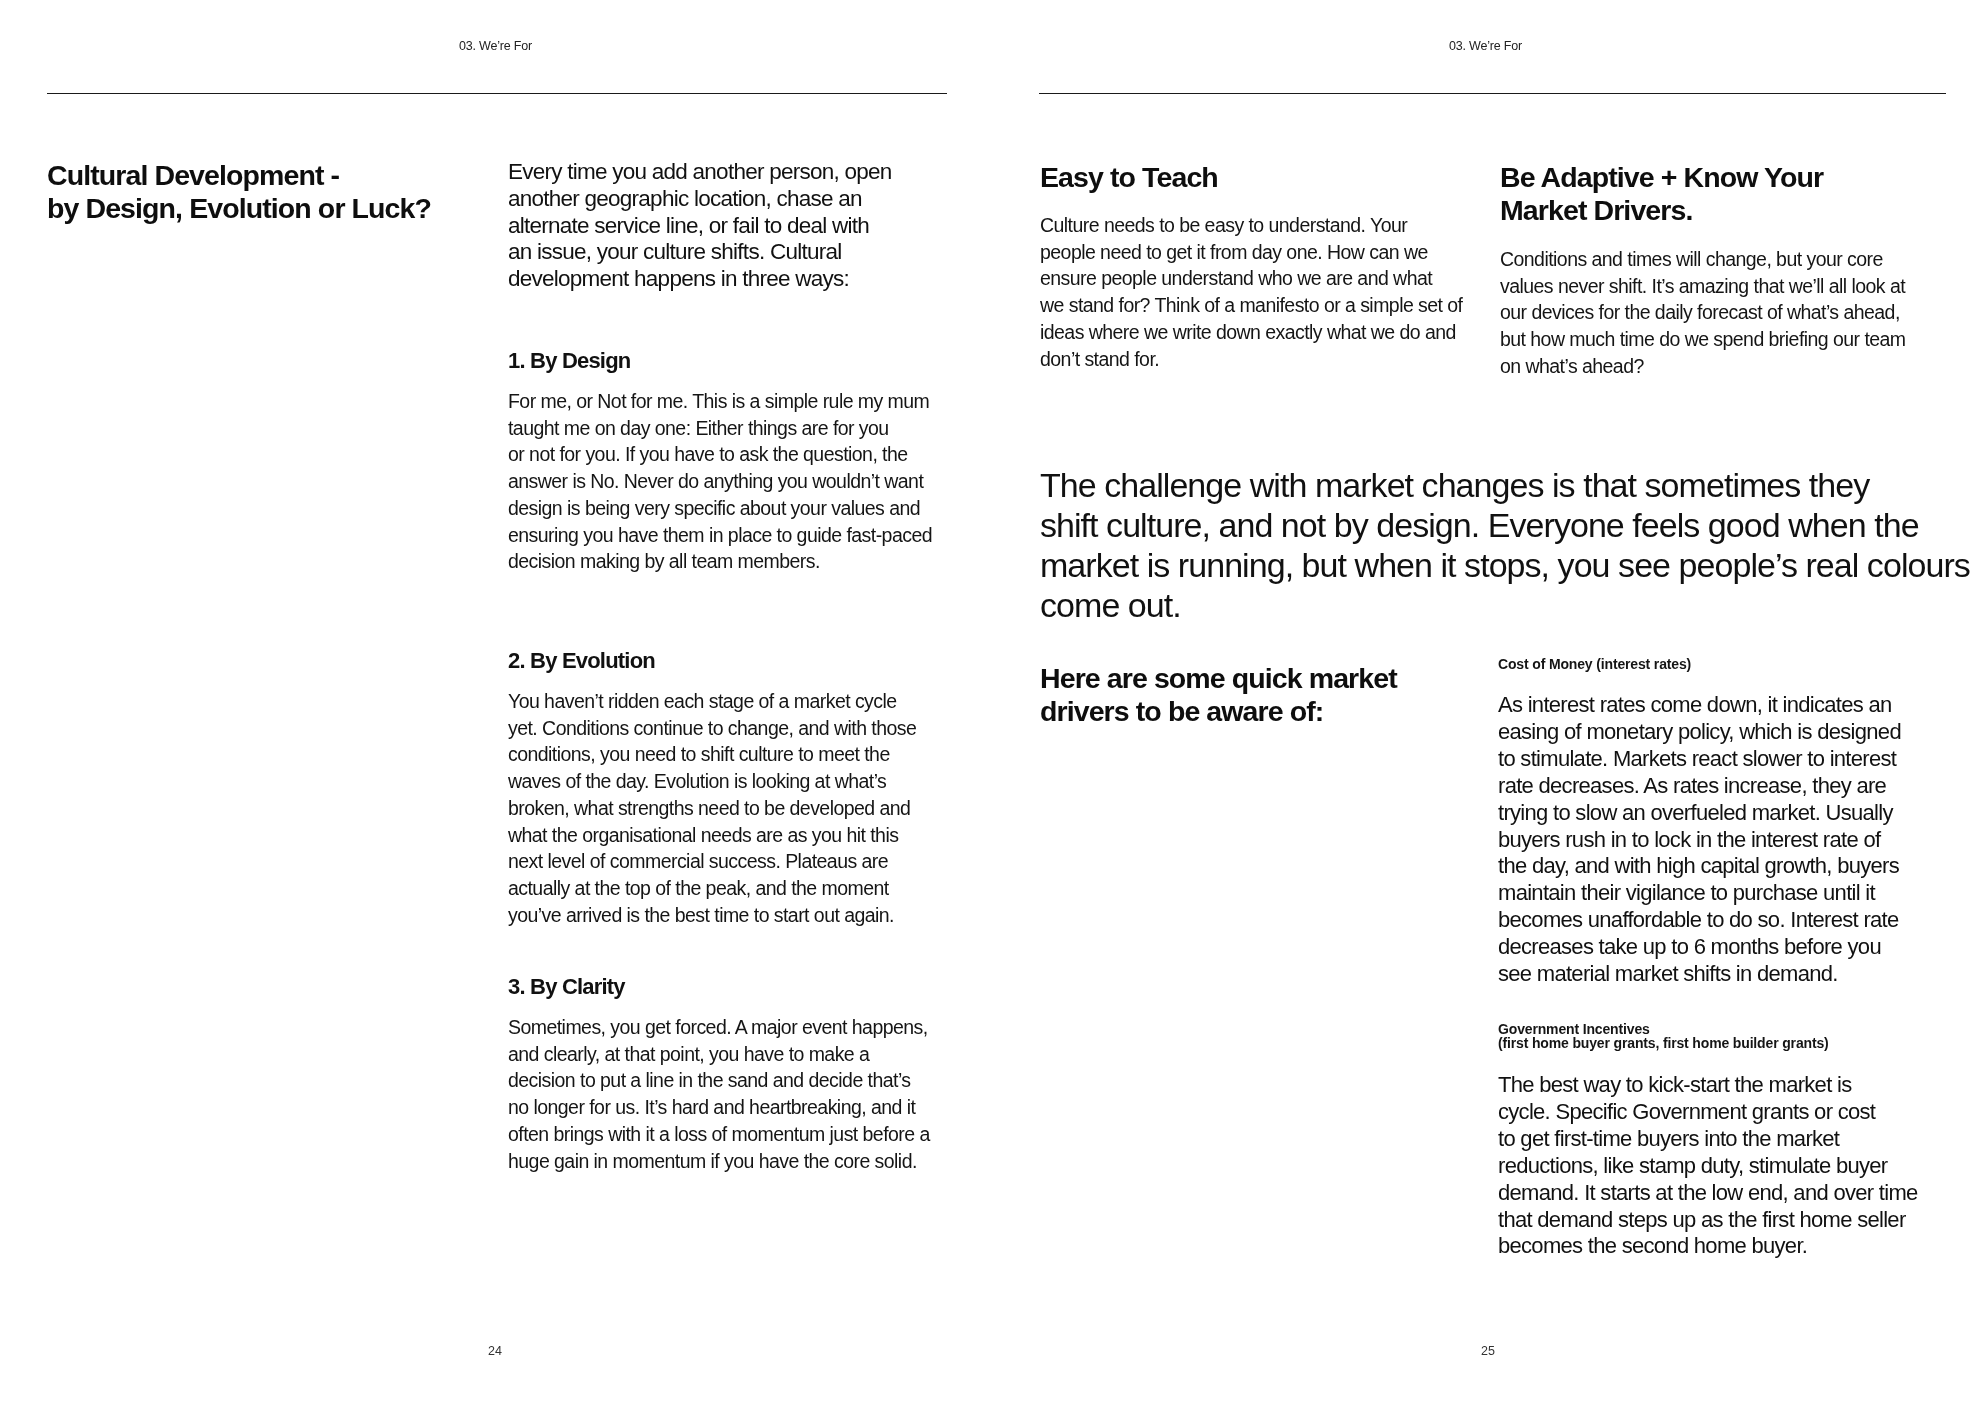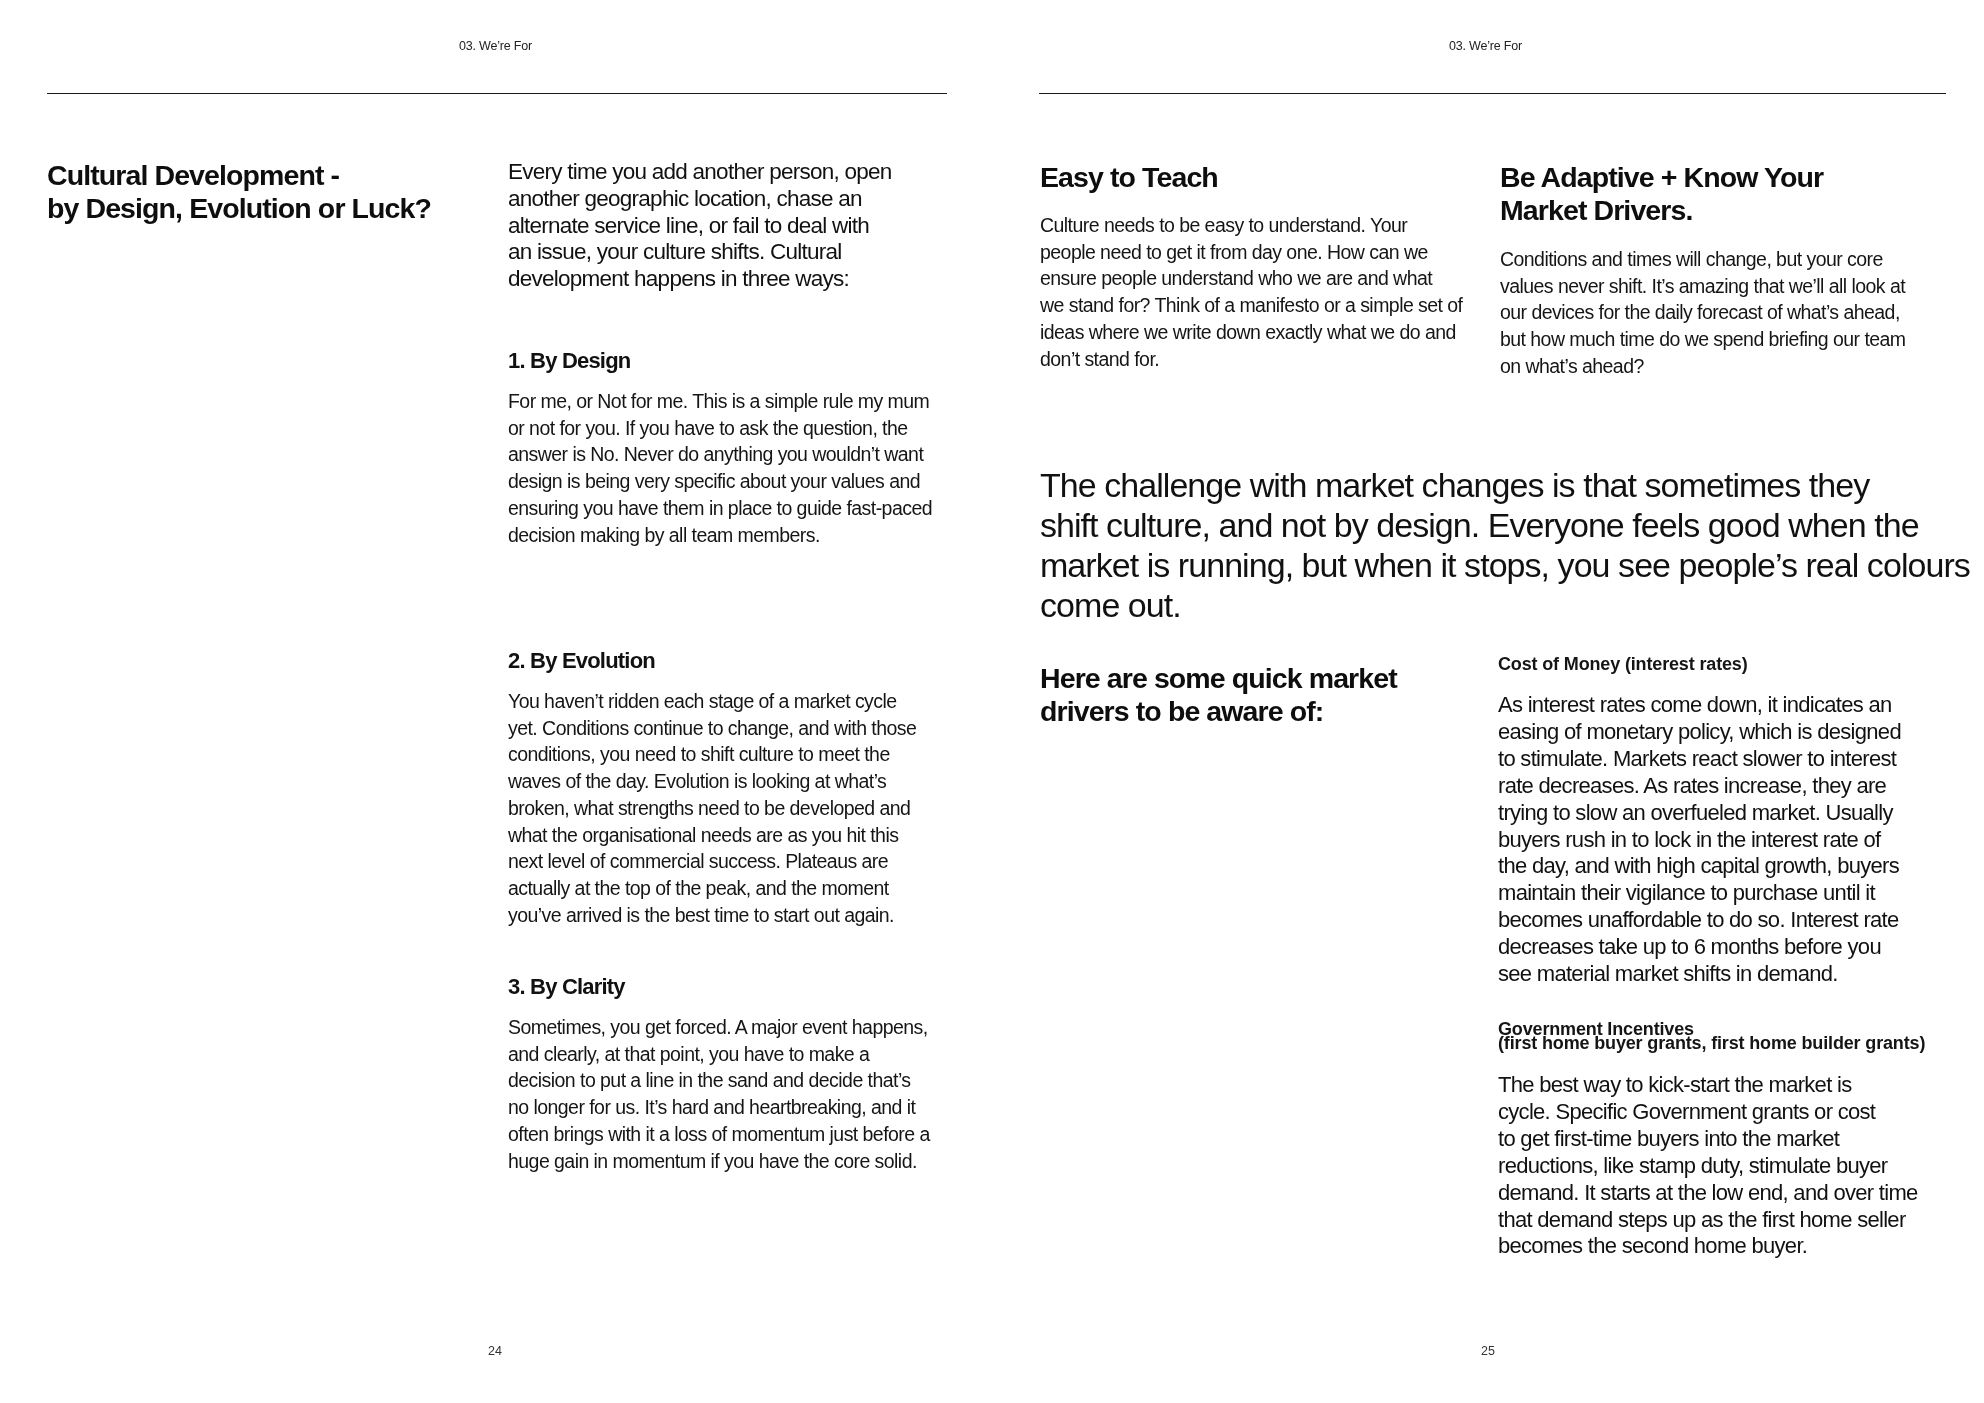--- a/index.html
+++ b/index.html
@@ -61,21 +61,21 @@
       letter-spacing: -0.55px;
       color: #151515;
     }
     .quote {
       font-size: 34px;
       line-height: 40px;
       letter-spacing: -0.95px;
       color: #111;
     }
     .mini-head {
-      font-size: 18px;
+      font-size: 14px;
       line-height: 14px;
       font-weight: bold;
       letter-spacing: -0.15px;
       color: #151515;
     }
     .driver-body {
       font-size: 22px;
       line-height: 26.9px;
       letter-spacing: -0.7px;
       color: #111;
@@ -104,20 +104,21 @@
     <span class="line">Every time you add another person, open</span>
     <span class="line">another geographic location, chase an</span>
     <span class="line">alternate service line, or fail to deal with</span>
     <span class="line">an issue, your culture shifts. Cultural</span>
     <span class="line">development happens in three ways:</span>
   </p>
 
   <h2 class="abs section-head" style="left:508px; top:348px;">1. By Design</h2>
   <p class="abs body" style="left:508px; top:388px;">
     <span class="line">For me, or Not for me. This is a simple rule my mum</span>
+    <span class="line">taught me on day one: Either things are for you</span>
     <span class="line">or not for you. If you have to ask the question, the</span>
     <span class="line">answer is No. Never do anything you wouldn’t want</span>
     <span class="line">design is being very specific about your values and</span>
     <span class="line">ensuring you have them in place to guide fast-paced</span>
     <span class="line">decision making by all team members.</span>
   </p>
 
   <h2 class="abs section-head" style="left:508px; top:648px;">2. By Evolution</h2>
   <p class="abs body" style="left:508px; top:688px;">
     <span class="line">You haven’t ridden each stage of a market cycle</span>

